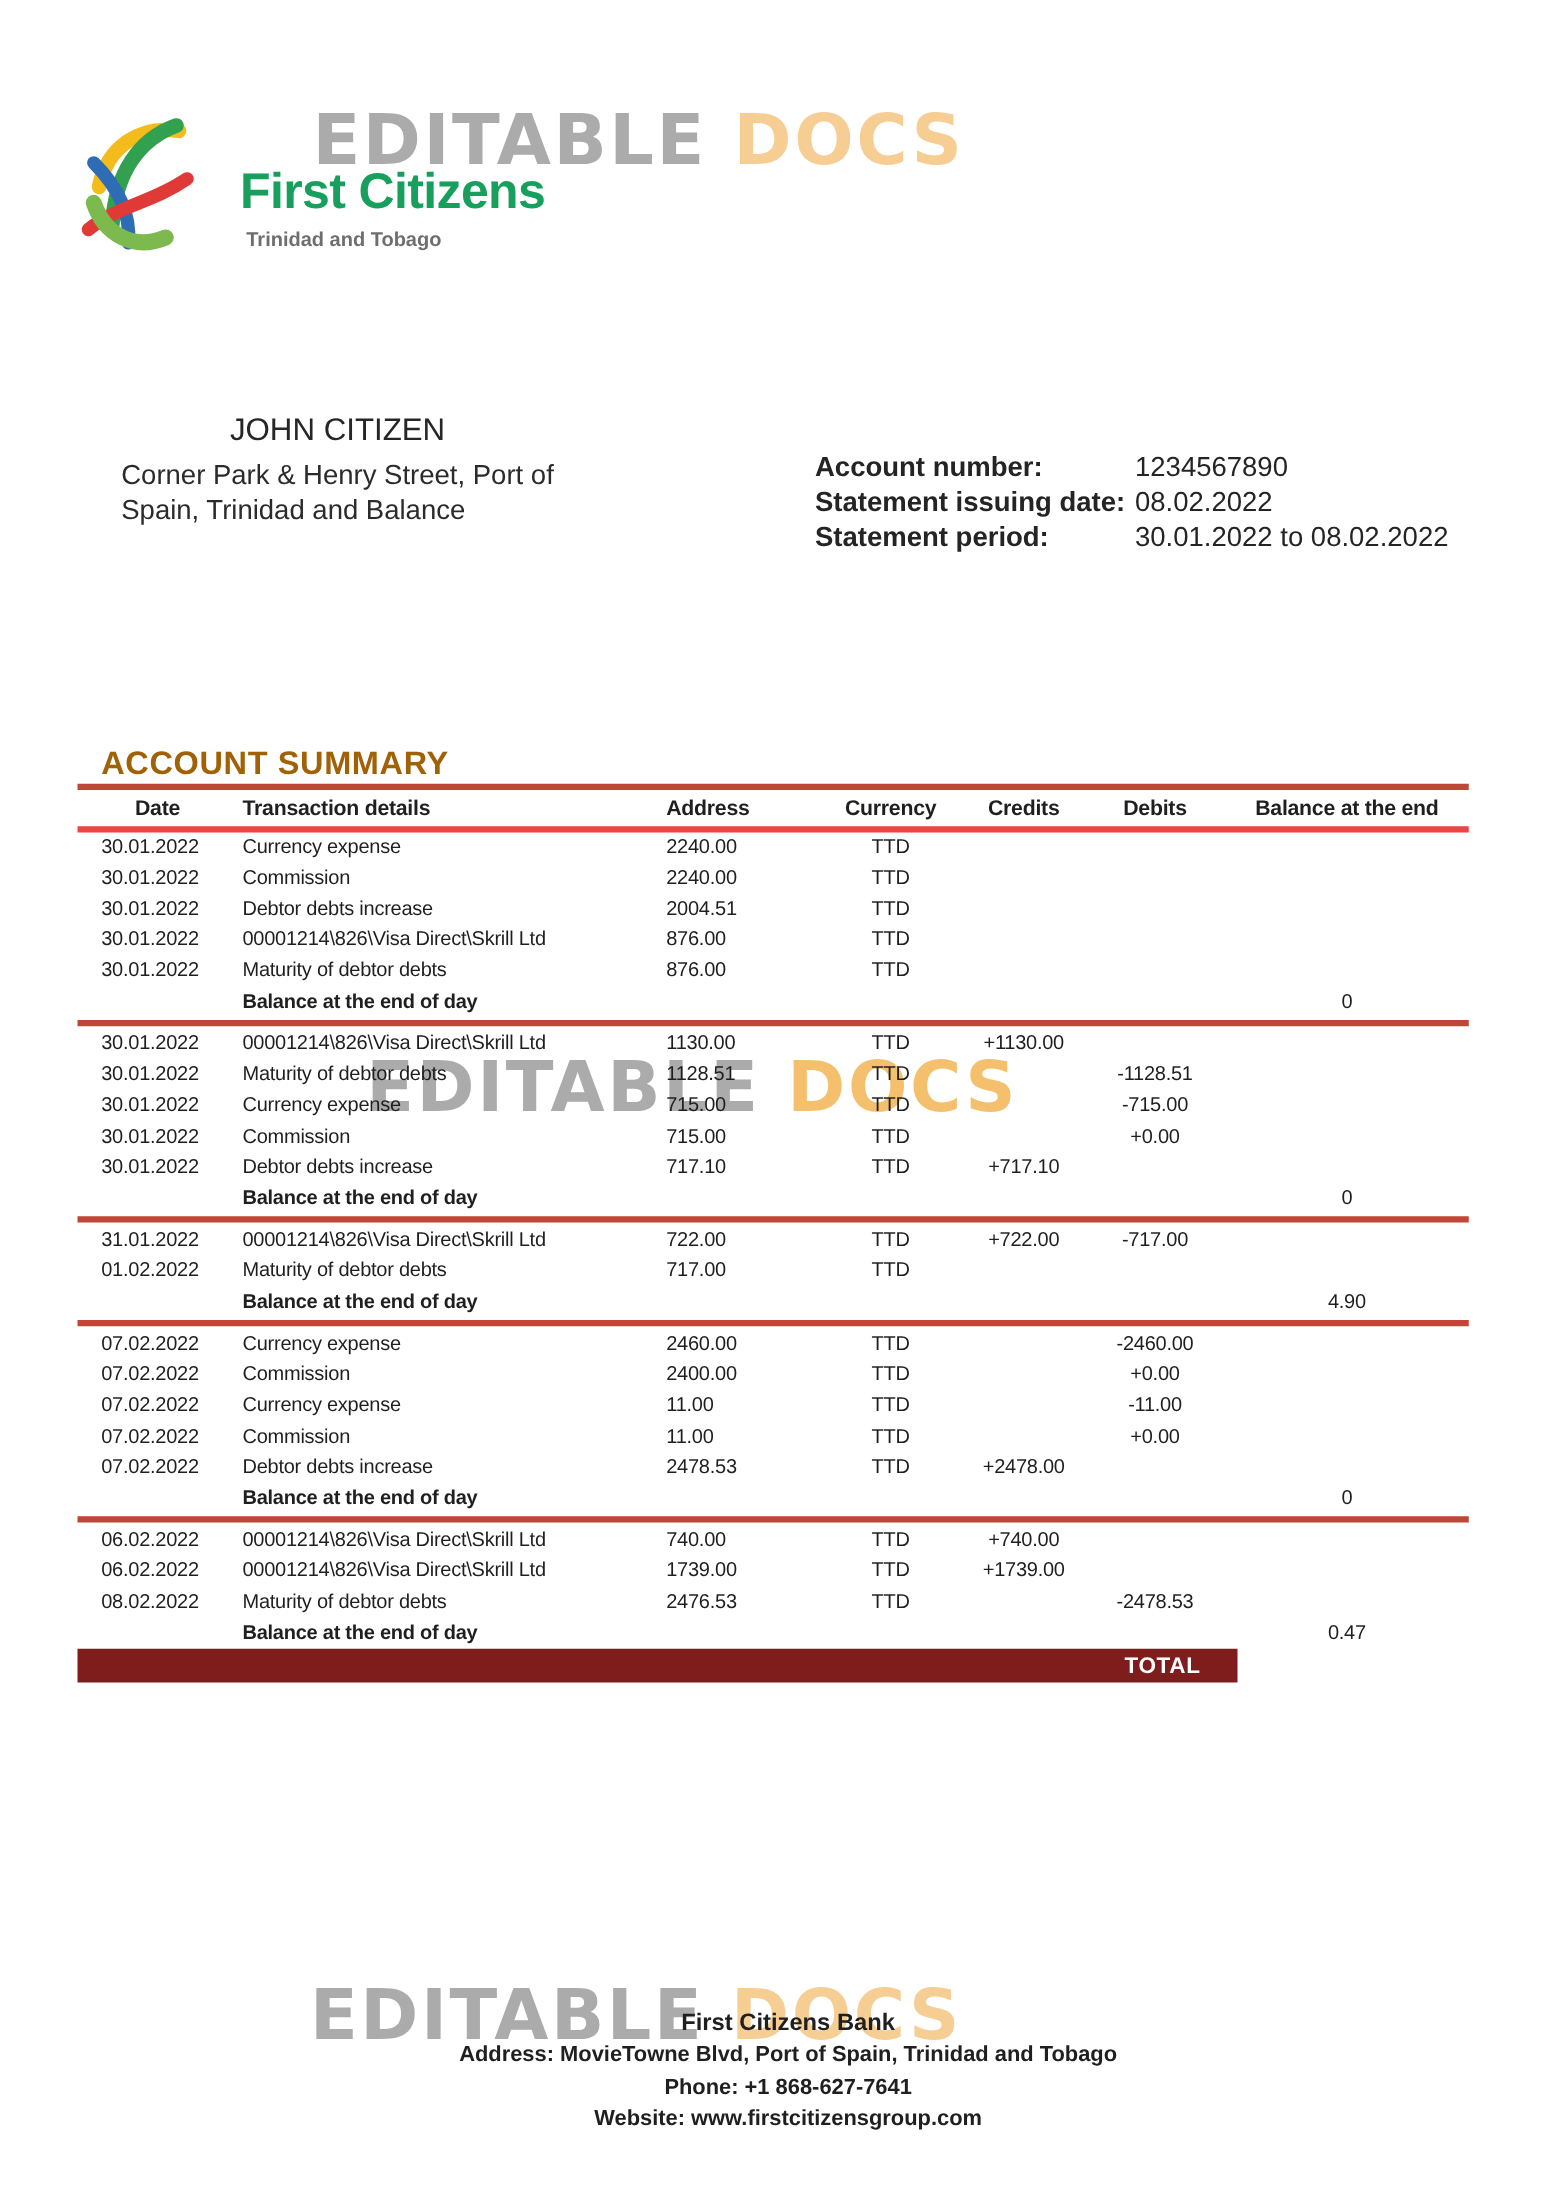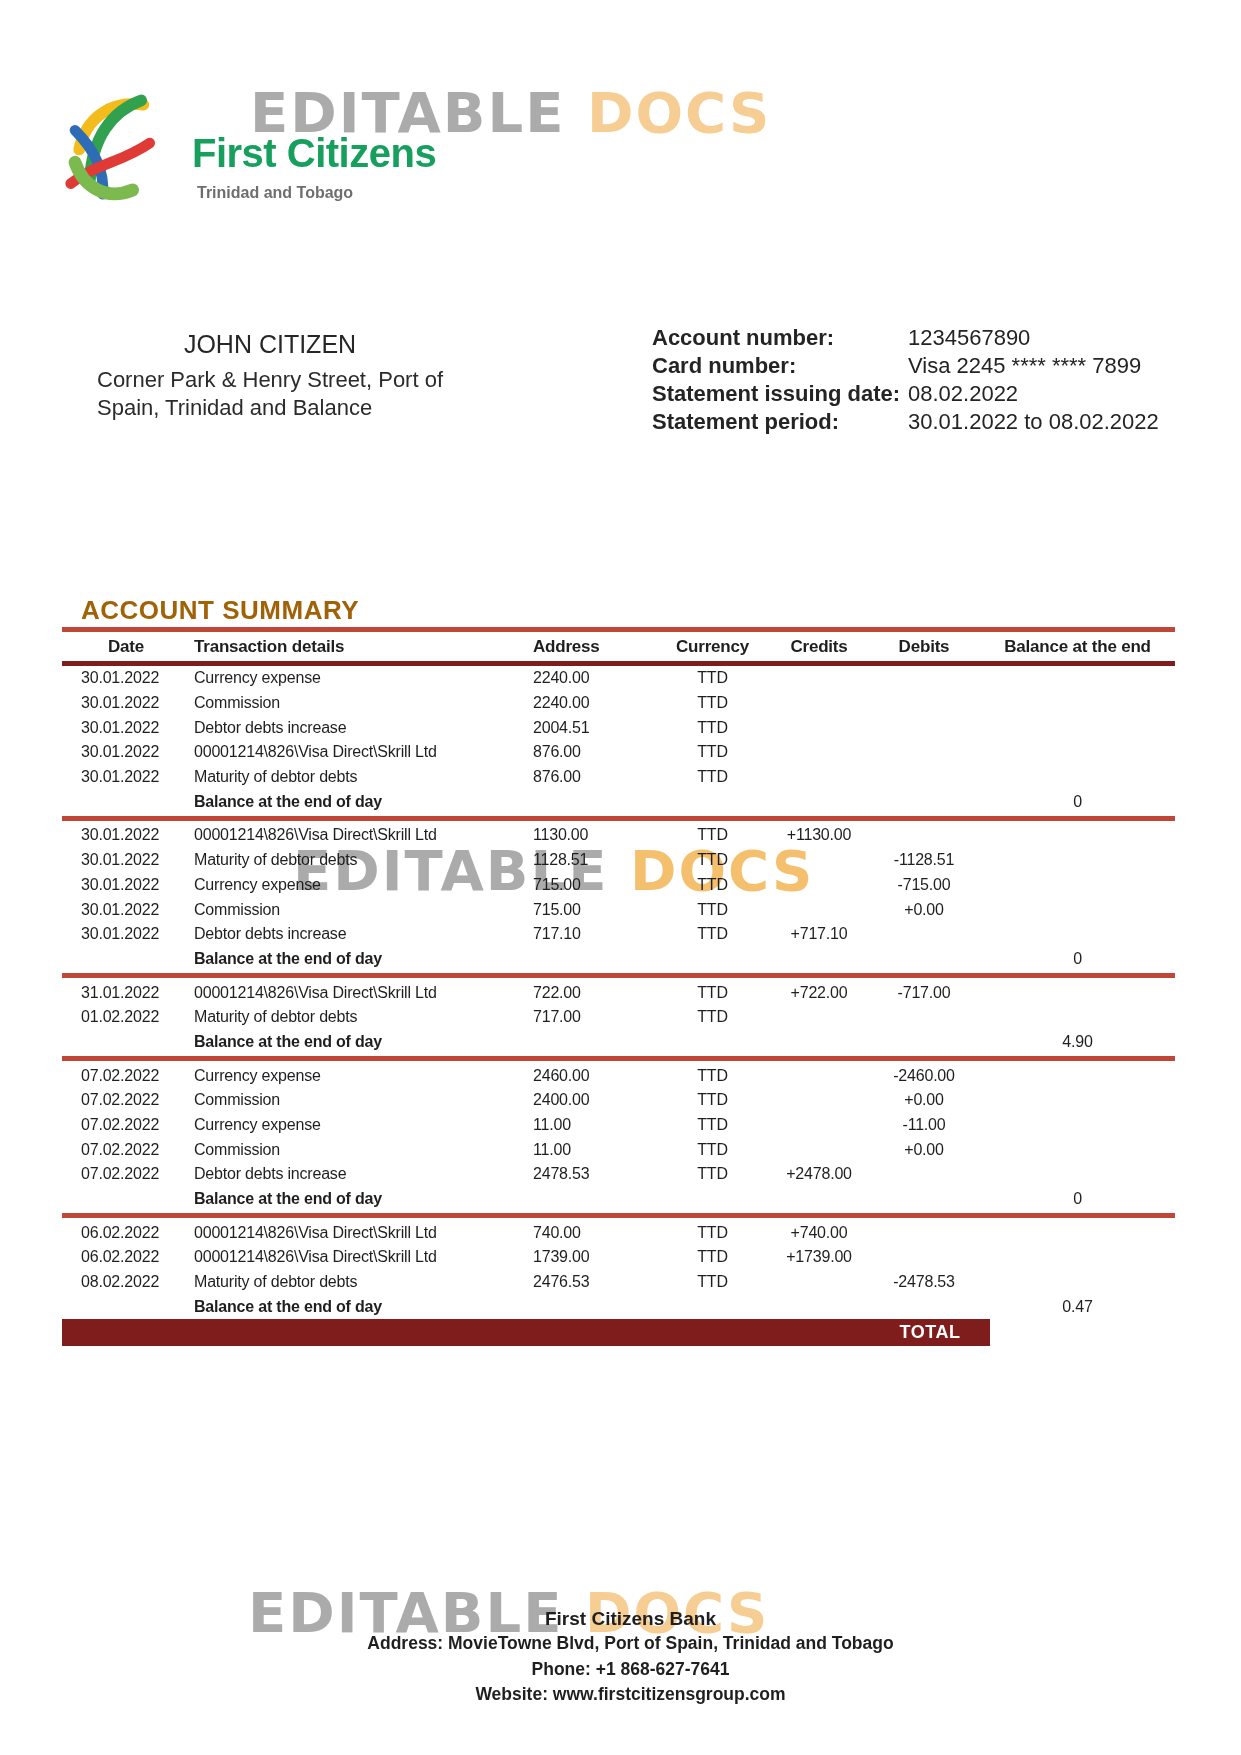--- a/index.html
+++ b/index.html
@@ -23,36 +23,36 @@
   .logo-svg{position:absolute;left:64px;top:94px;z-index:2;}
   .brand-name{position:absolute;left:192px;top:131px;z-index:2;
     font-size:40px;font-weight:700;color:#17a05d;letter-spacing:-0.5px;}
   .brand-region{position:absolute;left:197px;top:184px;z-index:2;
     font-size:16px;font-weight:700;color:#6e6e71;}
   
   .customer{position:absolute;left:97px;top:330px;z-index:2;}
   .customer .name{font-size:25px;font-weight:500;color:#262626;margin:0 0 7px 0;text-align:center;}
   .customer .addr{font-size:22px;line-height:28px;color:#2b2b2b;margin:0;}
   
-  .acct{position:absolute;left:652px;top:324px;z-index:2;}
+  .acct{position:absolute;left:652px;top:360px;z-index:2;}
   .acct-row{display:flex;height:28px;align-items:center;}
   .acct-label{width:256px;font-size:22px;font-weight:600;color:#242424;}
   .acct-value{font-size:22px;font-weight:400;color:#242424;white-space:nowrap;}
   
   .summary-title{position:absolute;left:81px;top:595px;margin:0;z-index:2;
     font-size:26px;font-weight:700;letter-spacing:0.5px;color:#a16207;}
   
   .table{position:absolute;left:62px;top:627px;width:1113px;z-index:2;}
   .redline{height:5px;background:#c04638;}
   .trow{
     display:grid;grid-template-columns:128px 330px 135px 115px 98px 112px 195px;
     height:24.7px;align-items:center;font-size:16px;letter-spacing:-0.2px;color:#1f1f1f;
   }
   .trow.thead{height:29px;font-weight:700;font-size:17px;letter-spacing:-0.2px;
-    border-bottom:5px solid #7f1d1d;}
+    border-bottom:5px solid #ef4444;}
   .c0{padding-left:19px;}.c1{padding-left:4px;}.c2{padding-left:13px;}
   .c3,.c4,.c5,.c6{text-align:center;}
   .h0{text-align:center;}.h1{padding-left:4px;}.h2{padding-left:13px;}
   .h3,.h4,.h5,.h6{text-align:center;}
   .balance-label{font-weight:700;}
   .sep{height:5px;background:#c04638;margin:2px 0;}
   .total-bar{position:relative;height:27px;background:#7f1d1d;width:928px;}
   .total-label{position:absolute;left:808px;top:0;width:120px;text-align:center;
     line-height:27px;color:#fff;font-weight:700;font-size:18px;letter-spacing:0.5px;}
   .total-value{position:absolute;left:953px;top:0;width:120px;text-align:center;
@@ -86,24 +86,20 @@
     <p class="addr">Corner Park &amp; Henry Street, Port of</p>
     <p class="addr">Spain, Trinidad and Balance</p>
   </div>
 
   <div class="acct">
     <div class="acct-row">
       <div class="acct-label">Account number:</div>
       <div class="acct-value">1234567890</div>
     </div>
     <div class="acct-row">
-      <div class="acct-label">Card number:</div>
-      <div class="acct-value">Visa 2245 **** **** 7899</div>
-    </div>
-    <div class="acct-row">
       <div class="acct-label">Statement issuing date:</div>
       <div class="acct-value">08.02.2022</div>
     </div>
     <div class="acct-row">
       <div class="acct-label">Statement period:</div>
       <div class="acct-value">30.01.2022 to 08.02.2022</div>
     </div>
   </div>
 
   <h2 class="summary-title">ACCOUNT SUMMARY</h2>

